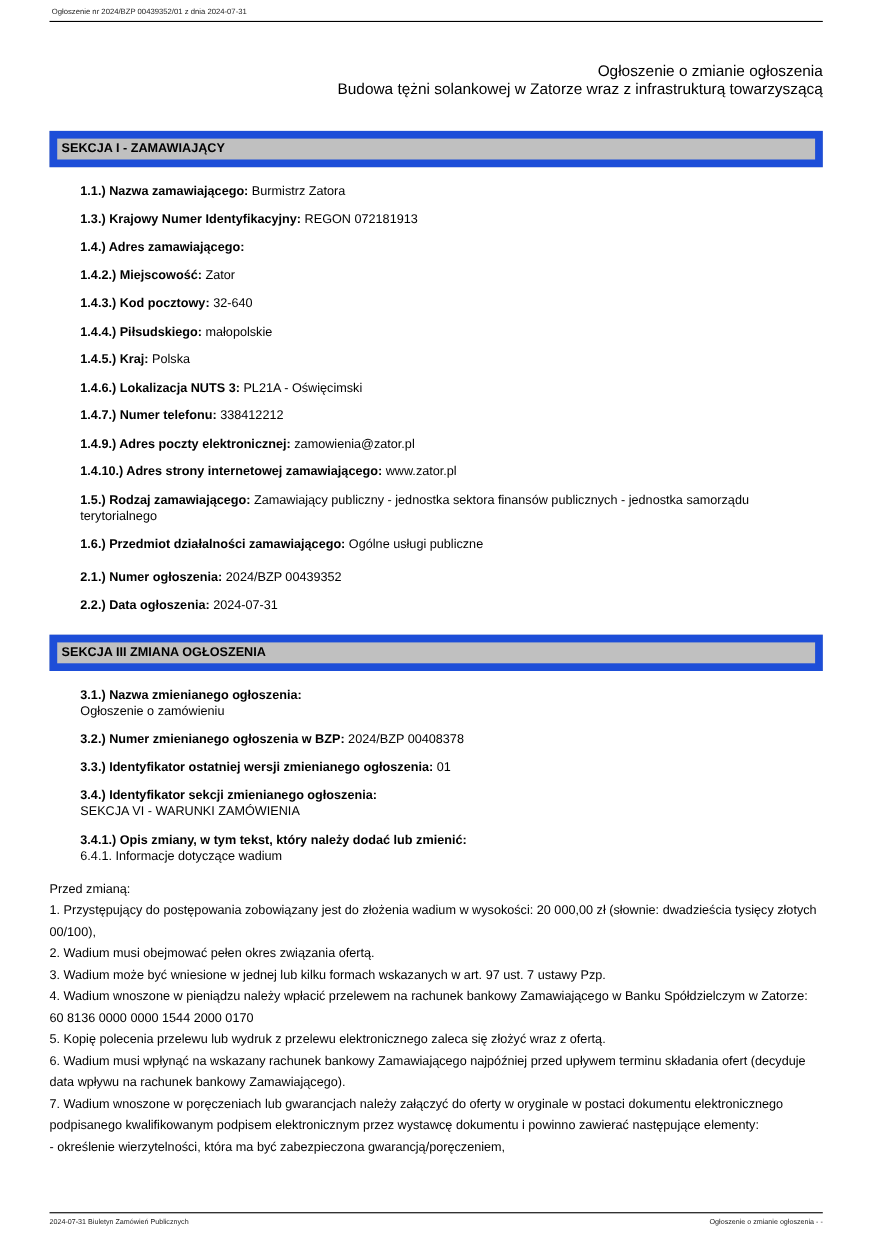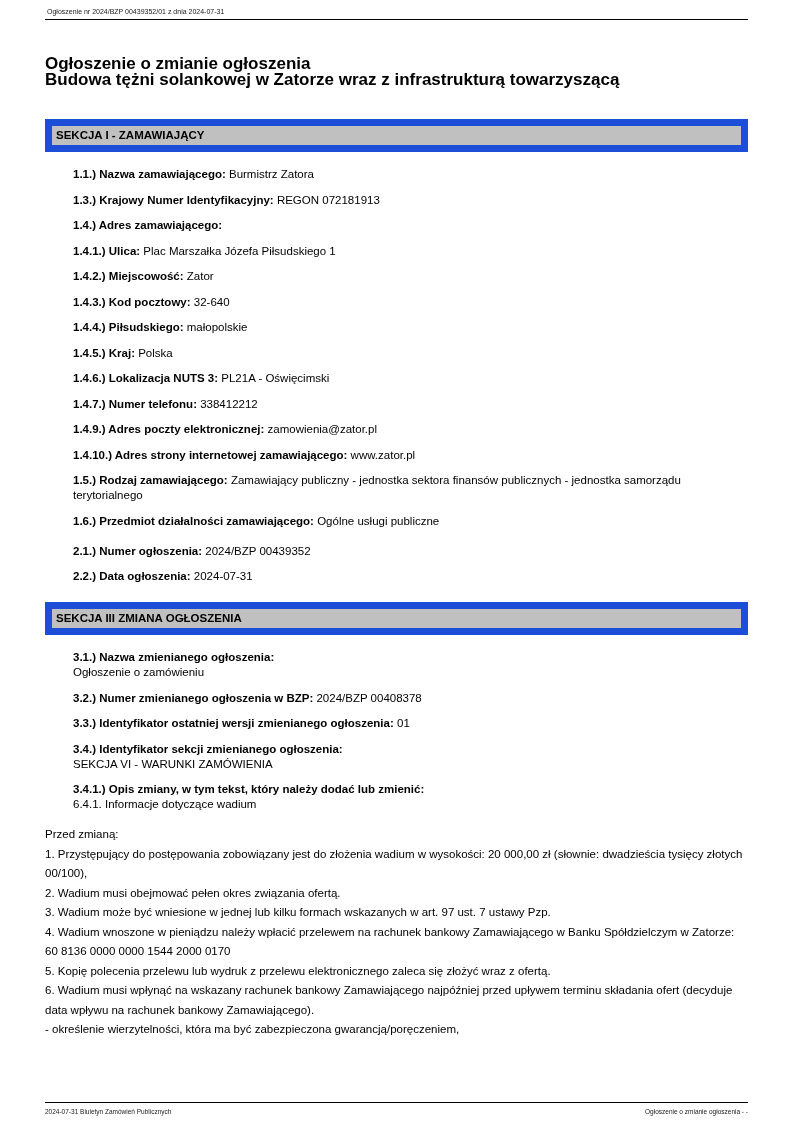--- a/index.html
+++ b/index.html
@@ -15,23 +15,23 @@
     overflow: hidden;
   }
   .page-header {
     font-size: 7px;
     color: #222;
     padding: 2px 2px 4px 2px;
     border-bottom: 1px solid #000;
   }
   .doc-title {
     margin-top: 36px;
-    text-align: left;
-    font-size: 17px;
-    font-weight: bold;
+    text-align: right;
+    font-size: 14px;
+    font-weight: normal;
     line-height: 16px;
   }
   .section-bar {
     margin-top: 31px;
     background: #c0c0c0;
     border: 7px solid #1d4ed8;
     font-weight: bold;
     font-size: 11.5px;
     padding: 3px 4px;
     line-height: 13px;
@@ -84,24 +84,20 @@
       <span class="lbl">1.1.) Nazwa zamawiającego:</span>
       <span class="val">Burmistrz Zatora</span>
     </div>
     <div class="field">
       <span class="lbl">1.3.) Krajowy Numer Identyfikacyjny:</span>
       <span class="val">REGON 072181913</span>
     </div>
     <div class="field">
       <span class="lbl">1.4.) Adres zamawiającego:</span>
       <span class="val"></span>
-    </div>
-    <div class="field">
-      <span class="lbl">1.4.1.) Ulica:</span>
-      <span class="val">Plac Marszałka Józefa Piłsudskiego 1</span>
     </div>
     <div class="field">
       <span class="lbl">1.4.2.) Miejscowość:</span>
       <span class="val">Zator</span>
     </div>
     <div class="field">
       <span class="lbl">1.4.3.) Kod pocztowy:</span>
       <span class="val">32-640</span>
     </div>
     <div class="field">
@@ -176,20 +172,21 @@
   </div>
 
   <div class="change-text">
     <div>Przed zmianą:</div>
     <div>1. Przystępujący do postępowania zobowiązany jest do złożenia wadium w wysokości: 20 000,00 zł (słownie: dwadzieścia tysięcy złotych 00/100),</div>
     <div>2. Wadium musi obejmować pełen okres związania ofertą.</div>
     <div>3. Wadium może być wniesione w jednej lub kilku formach wskazanych w art. 97 ust. 7 ustawy Pzp.</div>
     <div>4. Wadium wnoszone w pieniądzu należy wpłacić przelewem na rachunek bankowy Zamawiającego w Banku Spółdzielczym w Zatorze: 60 8136 0000 0000 1544 2000 0170</div>
     <div>5. Kopię polecenia przelewu lub wydruk z przelewu elektronicznego zaleca się złożyć wraz z ofertą.</div>
     <div>6. Wadium musi wpłynąć na wskazany rachunek bankowy Zamawiającego najpóźniej przed upływem terminu składania ofert (decyduje data wpływu na rachunek bankowy Zamawiającego).</div>
+    <div>7. Wadium wnoszone w poręczeniach lub gwarancjach należy załączyć do oferty w oryginale w postaci dokumentu elektronicznego podpisanego kwalifikowanym podpisem elektronicznym przez wystawcę dokumentu i powinno zawierać następujące elementy:</div>
     <div>- określenie wierzytelności, która ma być zabezpieczona gwarancją/poręczeniem,</div>
   </div>
 
   <div class="page-footer">
     <span>2024-07-31 Biuletyn Zamówień Publicznych</span>
     <span>Ogłoszenie o zmianie ogłoszenia - -</span>
   </div>
 
 </div>
 

